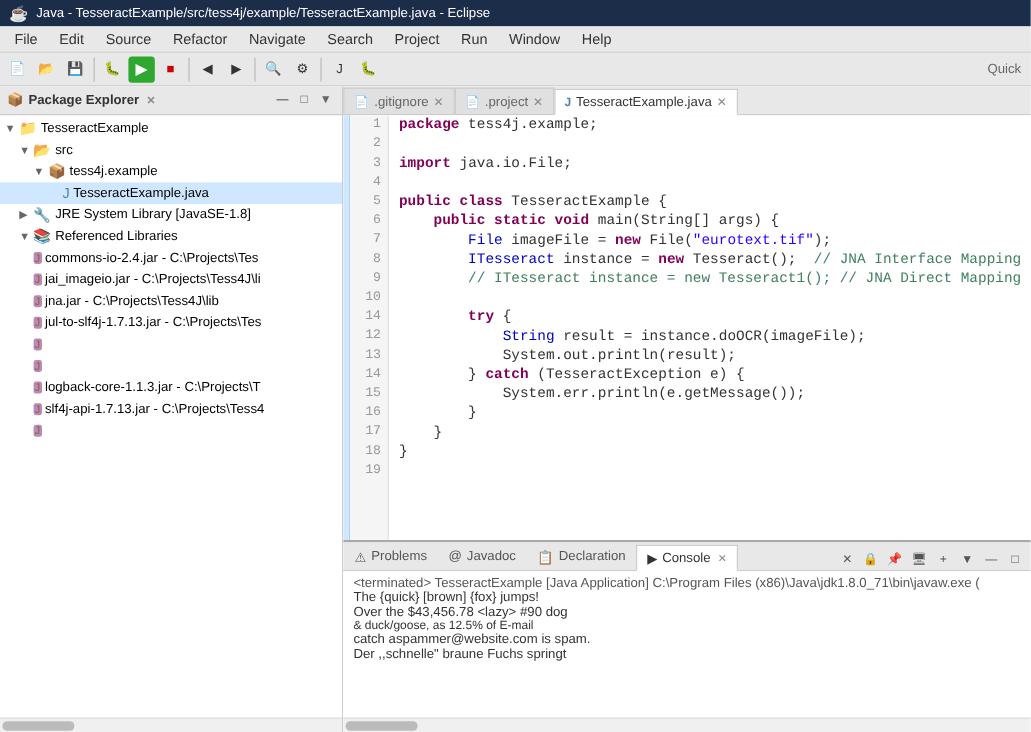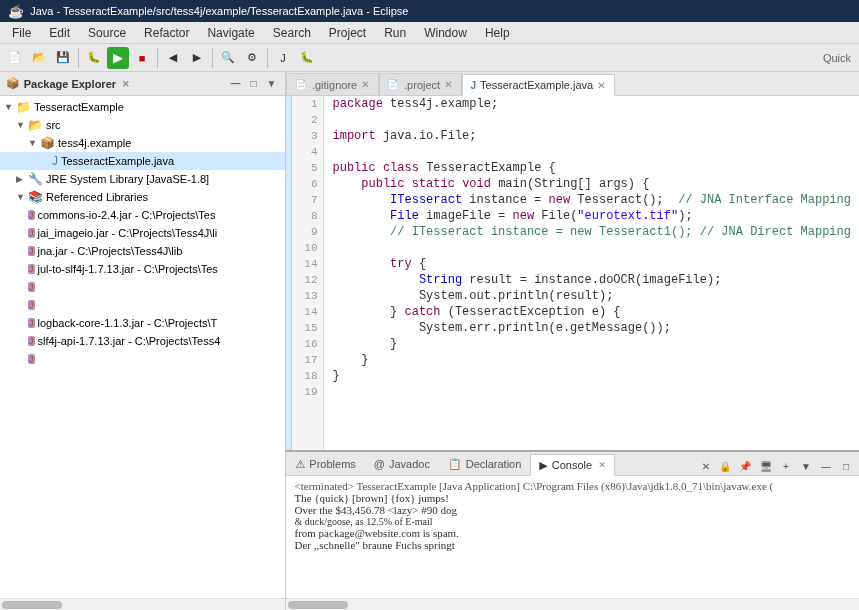--- a/index.html
+++ b/index.html
@@ -55,36 +55,36 @@
     .tab-icon { font-size: 10px; }
 
     
     .code-editor { flex: 1; display: flex; font-family: 'Courier New', monospace; font-size: 12px; overflow: auto; background: white; }
     .line-numbers { background: #f5f5f5; border-right: 1px solid #e0e0e0; padding: 0 6px; text-align: right; color: #999; font-size: 11px; min-width: 32px; user-select: none; }
     .line-number { height: 16px; line-height: 16px; }
     .code-content { flex: 1; padding: 0 8px; overflow-x: auto; }
     .code-line { height: 16px; line-height: 16px; white-space: pre; }
 
     
-    .kw { color: #7f0055; font-weight: normal; }
+    .kw { color: #7f0055; font-weight: bold; }
     .str { color: #2a00ff; }
     .comment { color: #3f7f5f; }
     .type { color: #0000c0; }
     .plain { color: #333; }
 
     
     .bottom-panel { height: 160px; border-top: 2px solid #aaa; display: flex; flex-direction: column; background: white; }
     .bottom-tabs { background: #e8e8e8; border-bottom: 1px solid #ccc; display: flex; align-items: flex-end; height: 24px; }
     .bottom-tab { height: 22px; padding: 0 8px; font-size: 11px; display: flex; align-items: center; gap: 4px; cursor: pointer; color: #555; border: 1px solid transparent; }
     .bottom-tab.active { background: white; color: #333; border: 1px solid #ccc; border-bottom: 1px solid white; margin-bottom: -1px; }
     .bottom-tab-actions { margin-left: auto; display: flex; gap: 2px; padding-right: 4px; }
     .bottom-action-btn { width: 18px; height: 18px; background: transparent; border: 1px solid transparent; cursor: pointer; display: flex; align-items: center; justify-content: center; font-size: 10px; color: #555; }
 
     
-    .console-output { flex: 1; padding: 4px 8px; font-family: Liberation Serif, serif; font-size: 11px; color: #333; overflow-y: auto; background: white; }
+    .console-output { flex: 1; padding: 4px 8px; font-family: Liberation Sans, sans-serif; font-size: 11px; color: #333; overflow-y: auto; background: white; }
 
     
     .editor-scroll-area { display: flex; flex-direction: column; flex: 1; overflow: hidden; }
     .editor-main { display: flex; flex: 1; overflow: hidden; }
 
     
     .hscrollbar { height: 12px; background: #f0f0f0; border-top: 1px solid #ddd; display: flex; align-items: center; padding: 0 2px; }
     .hscrollbar-thumb { width: 60px; height: 8px; background: #bbb; border-radius: 4px; }
   </style>
 </head>
@@ -268,22 +268,22 @@
             <div class="line-number">18</div>
             <div class="line-number">19</div>
           </div>
           <div class="code-content">
             <div class="code-line"><span class="kw">package </span><span class="plain">tess4j.example;</span></div>
             <div class="code-line">&nbsp;</div>
             <div class="code-line"><span class="kw">import </span><span class="plain">java.io.File;</span></div>
             <div class="code-line">&nbsp;</div>
             <div class="code-line"><span class="kw">public </span><span class="kw">class </span><span class="plain">TesseractExample {</span></div>
             <div class="code-line"><span class="plain">    </span><span class="kw">public </span><span class="kw">static </span><span class="kw">void </span><span class="plain">main(String[] args) {</span></div>
+            <div class="code-line"><span class="plain">        </span><span class="type">File</span><span class="plain"> imageFile = </span><span class="kw">new </span><span class="plain">File(</span><span class="str">"eurotext.tif"</span><span class="plain">);</span></div>
             <div class="code-line"><span class="plain">        </span><span class="type">ITesseract</span><span class="plain"> instance = </span><span class="kw">new </span><span class="plain">Tesseract();  </span><span class="comment">// JNA Interface Mapping</span></div>
-            <div class="code-line"><span class="plain">        </span><span class="type">File</span><span class="plain"> imageFile = </span><span class="kw">new </span><span class="plain">File(</span><span class="str">"eurotext.tif"</span><span class="plain">);</span></div>
             <div class="code-line"><span class="comment">        // ITesseract instance = new Tesseract1(); // JNA Direct Mapping</span></div>
             <div class="code-line">&nbsp;</div>
             <div class="code-line"><span class="plain">        </span><span class="kw">try </span><span class="plain">{</span></div>
             <div class="code-line"><span class="plain">            </span><span class="type">String</span><span class="plain"> result = instance.doOCR(imageFile);</span></div>
             <div class="code-line"><span class="plain">            System.</span><span class="plain" style="font-weight:normal">out</span><span class="plain">.println(result);</span></div>
             <div class="code-line"><span class="plain">        } </span><span class="kw">catch</span><span class="plain"> (TesseractException e) {</span></div>
             <div class="code-line"><span class="plain">            System.err.println(e.getMessage());</span></div>
             <div class="code-line"><span class="plain">        }</span></div>
             <div class="code-line"><span class="plain">    }</span></div>
             <div class="code-line"><span class="plain">}</span></div>
@@ -319,21 +319,21 @@
             <button class="bottom-action-btn" title="Menu">▼</button>
             <button class="bottom-action-btn">—</button>
             <button class="bottom-action-btn">□</button>
           </div>
         </div>
         <div class="console-output">
           <div style="color:#555;font-size:11px"><span>&lt;terminated&gt; TesseractExample [Java Application] C:\Program Files (x86)\Java\jdk1.8.0_71\bin\javaw.exe (</span></div>
           <div style="color:#333;font-size:11px">The {quick} [brown] {fox} jumps!</div>
           <div style="color:#333;font-size:11px">Over the $43,456.78 &lt;lazy&gt; #90 dog</div>
           <div style="color:#333;font-size:10px">&amp; duck/goose, as 12.5% of E-mail</div>
-          <div style="color:#333;font-size:11px">from package@website.com is spam.</div>
+          <div style="color:#333;font-size:11px">catch aspammer@website.com is spam.</div>
           <div style="color:#333;font-size:11px">Der ,,schnelle" braune Fuchs springt</div>
         </div>
         <div class="hscrollbar">
           <div class="hscrollbar-thumb"></div>
         </div>
       </div>
     </div>
   </div>
 </div>
 

